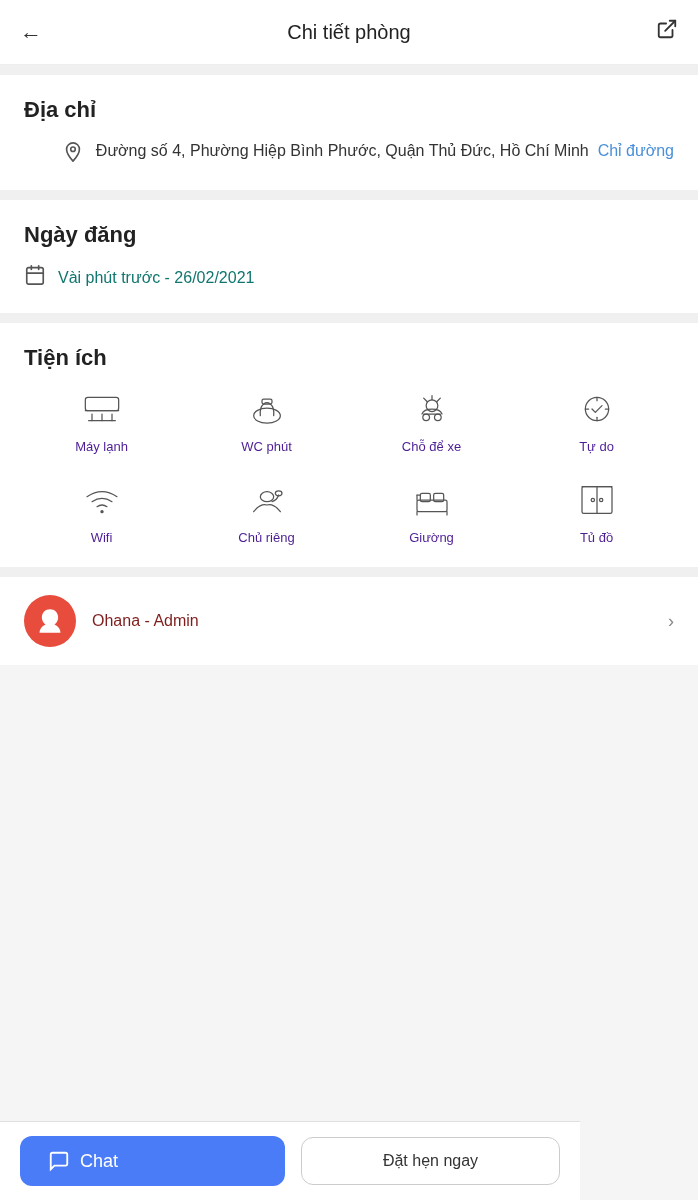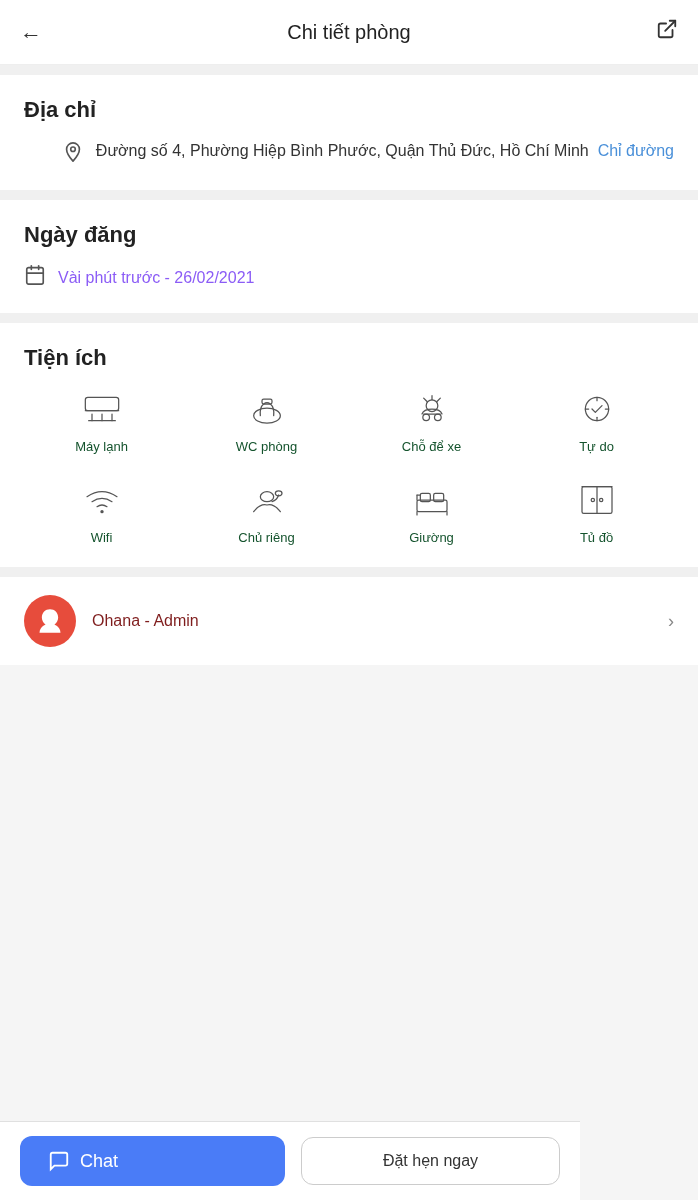--- a/index.html
+++ b/index.html
@@ -83,21 +83,21 @@
       display: flex;
       align-items: center;
       gap: 12px;
     }
     .date-icon {
       font-size: 20px;
       color: #555;
     }
     .date-text {
       font-size: 16px;
-      color: #8b5cf6;
+      color: #0f766e;
     }
 
     
     .amenities-grid {
       display: grid;
       grid-template-columns: repeat(4, 1fr);
       gap: 24px 10px;
       margin-top: 8px;
     }
     .amenity-item {
@@ -117,21 +117,21 @@
       width: 40px;
       height: 36px;
       stroke: #555;
       fill: none;
       stroke-width: 1.5;
       stroke-linecap: round;
       stroke-linejoin: round;
     }
     .amenity-label {
       font-size: 13px;
-      color: #14532d;
+      color: #4c1d95;
       text-align: center;
     }
 
     
     .contact-row {
       background: #fff;
       display: flex;
       align-items: center;
       padding: 18px 24px;
       gap: 16px;
@@ -282,21 +282,21 @@
     </div>
 
     <div class="amenity-item">
       <div class="amenity-icon-wrap">
         <svg viewBox="0 0 48 40">
             <ellipse cx="24" cy="28" rx="16" ry="9"></ellipse>
             <path d="M16 28 Q15 18 20 14 Q24 11 28 14 Q33 18 32 28"></path>
             <rect x="18" y="8" width="12" height="6" rx="2"></rect>
           </svg>
       </div>
-      <span class="amenity-label">WC phòng</span>
+      <span class="amenity-label">WC phút</span>
     </div>
 
     <div class="amenity-item">
       <div class="amenity-icon-wrap">
         <svg viewBox="0 0 48 40">
           <circle cx="24" cy="16" r="7"></circle>
           <line x1="24" y1="9" x2="24" y2="4"></line>
           <line x1="30" y1="11" x2="34" y2="7"></line>
           <line x1="18" y1="11" x2="14" y2="7"></line>
           <path d="M12 26 Q14 20 24 20 Q34 20 36 26"></path>

